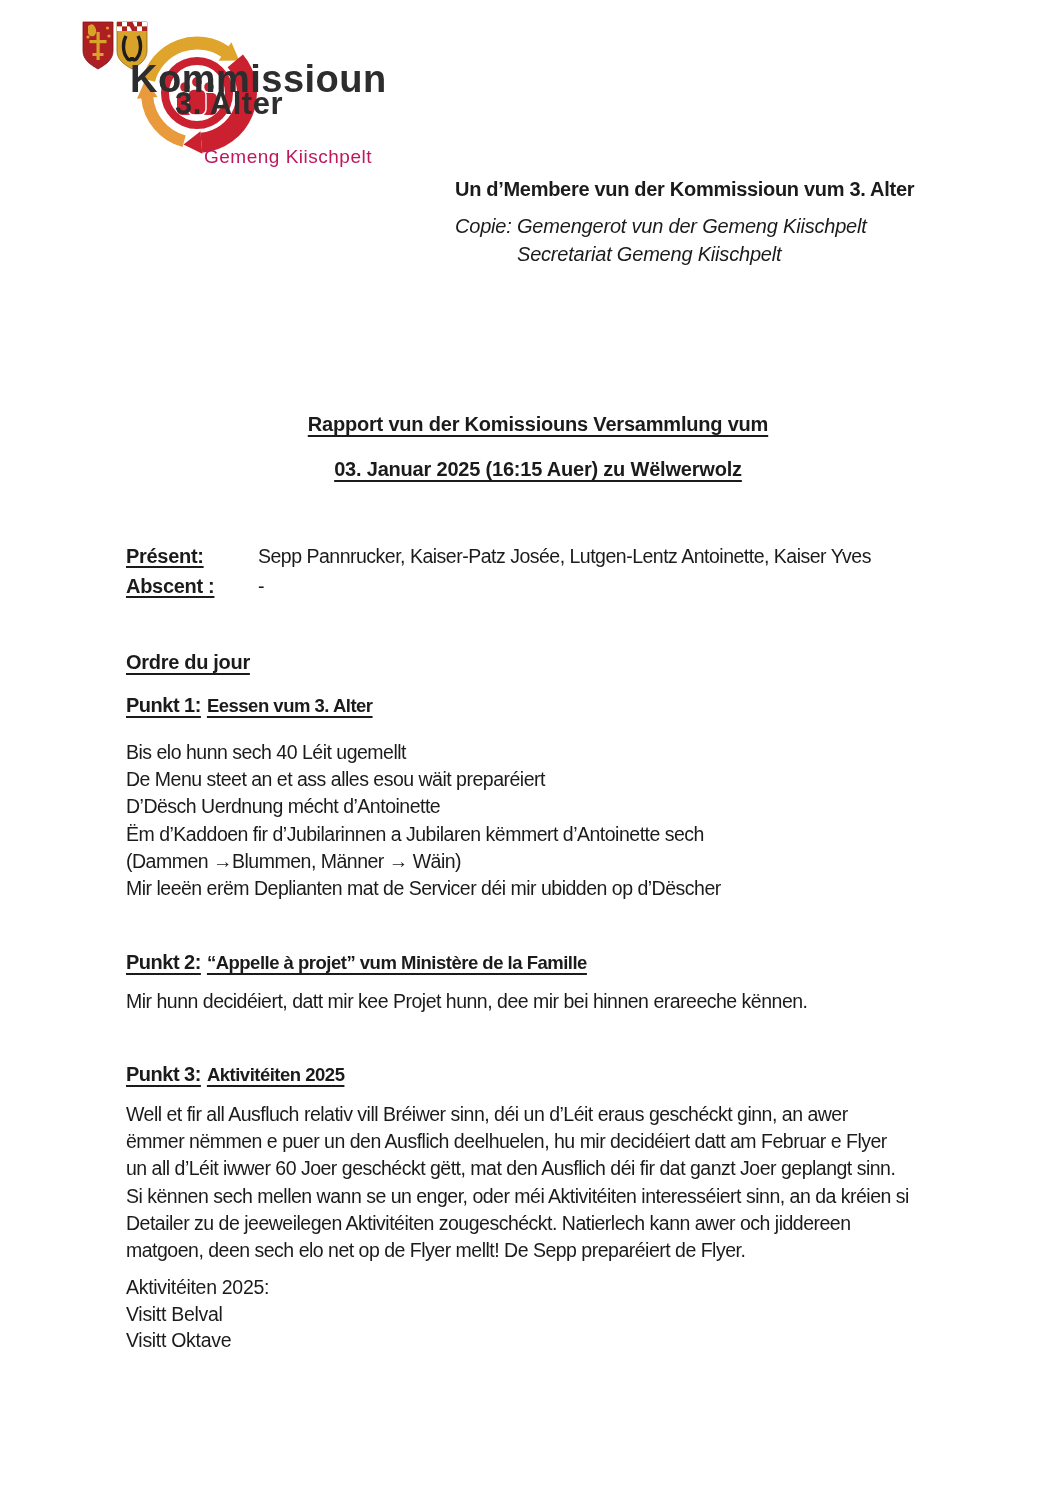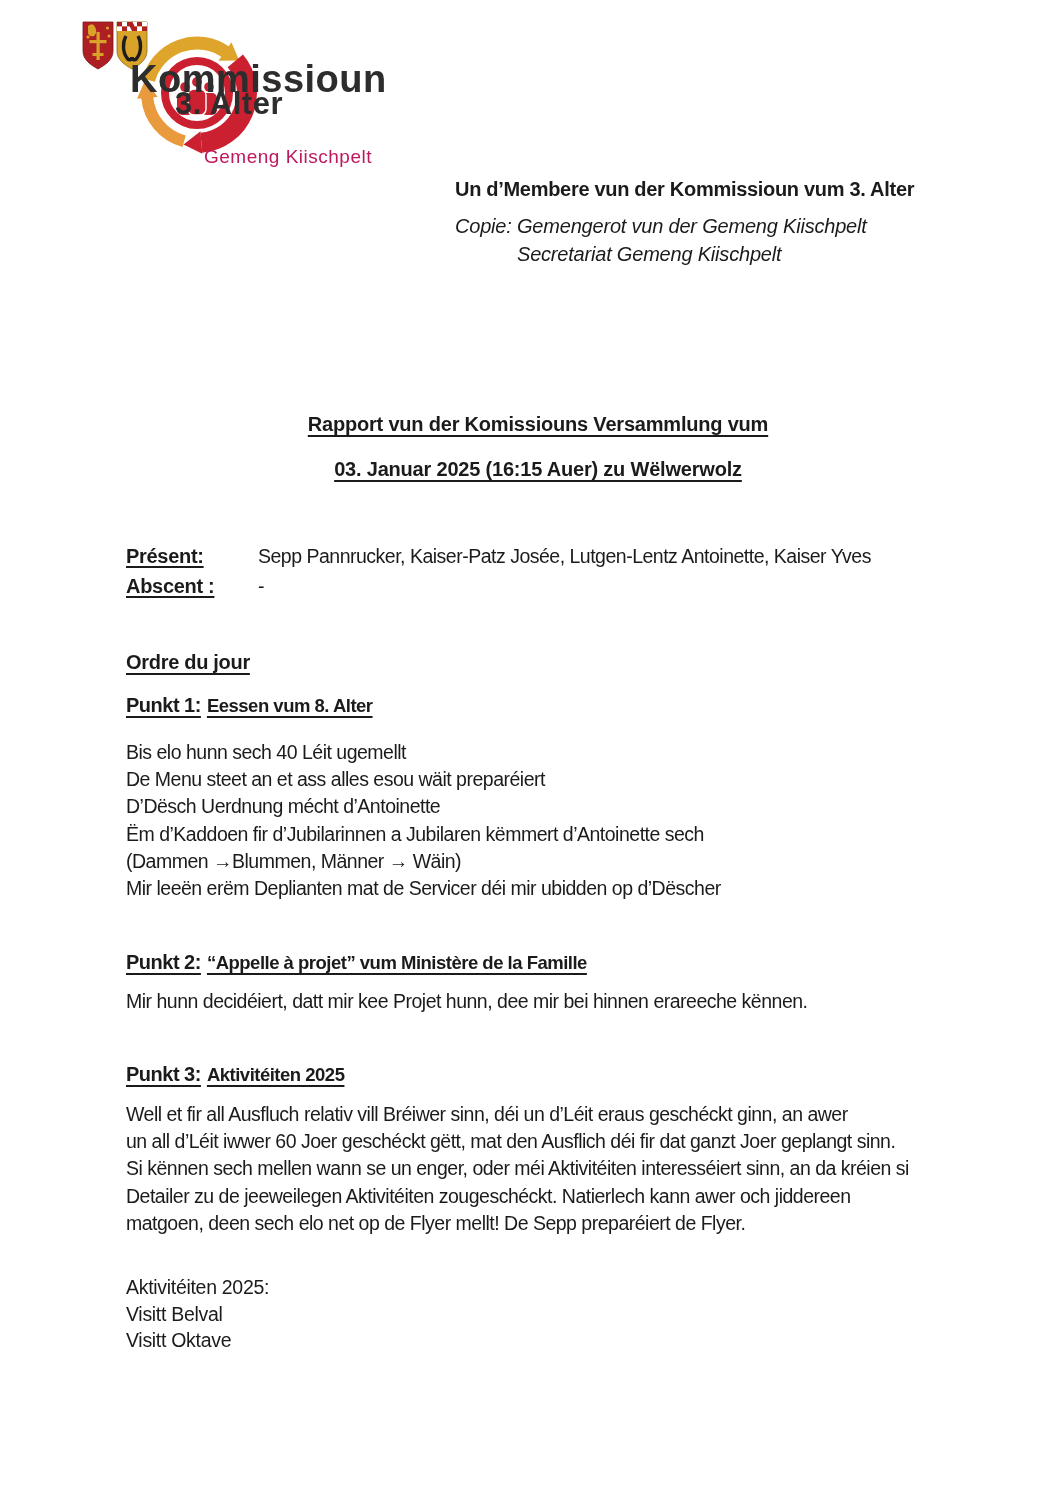--- a/index.html
+++ b/index.html
@@ -152,21 +152,21 @@
       <div class="att-label">
         <span>Abscent :</span>
       </div>
       <div class="att-value">-</div>
     </div>
   </div>
 
   <div class="ordre">Ordre du jour</div>
 
   <div class="punkt-heading" id="p1-heading">
-    <span class="h-prefix">Punkt 1:</span><span class="h-rest">Eessen vum 8. Alter</span>
+    <span class="h-prefix">Punkt 1:</span><span class="h-rest">Eessen vum 3. Alter</span>
   </div>
   <div class="body-lines" id="p1-lines">
       <div class="line">Bis elo hunn sech 40 Léit ugemellt</div>
       <div class="line">De Menu steet an et ass alles esou wäit preparéiert</div>
       <div class="line">D’Dësch Uerdnung mécht d’Antoinette</div>
       <div class="line">Ëm d’Kaddoen fir d’Jubilarinnen a Jubilaren këmmert d’Antoinette sech</div>
       <div class="line">(Dammen →Blummen, Männer → Wäin)</div>
       <div class="line">Mir leeën erëm Deplianten mat de Servicer déi mir ubidden op d’Dëscher</div>
     </div>
 
@@ -175,20 +175,21 @@
   </div>
   <div class="body-lines" id="p2-lines">
       <div class="line">Mir hunn decidéiert, datt mir kee Projet hunn, dee mir bei hinnen erareeche kënnen.</div>
     </div>
 
   <div class="punkt-heading" id="p3-heading">
     <span class="h-prefix">Punkt 3:</span><span class="h-rest">Aktivitéiten 2025</span>
   </div>
   <div class="body-lines" id="p3-lines">
       <div class="line">Well et fir all Ausfluch relativ vill Bréiwer sinn, déi un d’Léit eraus geschéckt ginn, an awer</div>
+      <div class="line">ëmmer nëmmen e puer un den Ausflich deelhuelen, hu mir decidéiert datt am Februar e Flyer</div>
       <div class="line">un all d’Léit iwwer 60 Joer geschéckt gëtt, mat den Ausflich déi fir dat ganzt Joer geplangt sinn.</div>
       <div class="line">Si kënnen sech mellen wann se un enger, oder méi Aktivitéiten interesséiert sinn, an da kréien si</div>
       <div class="line">Detailer zu de jeeweilegen Aktivitéiten zougeschéckt. Natierlech kann awer och jiddereen</div>
       <div class="line">matgoen, deen sech elo net op de Flyer mellt! De Sepp preparéiert de Flyer.</div>
     </div>
 
   <div class="activities">
       <div class="line">Aktivitéiten 2025:</div>
       <div class="line">Visitt Belval</div>
       <div class="line">Visitt Oktave</div>

